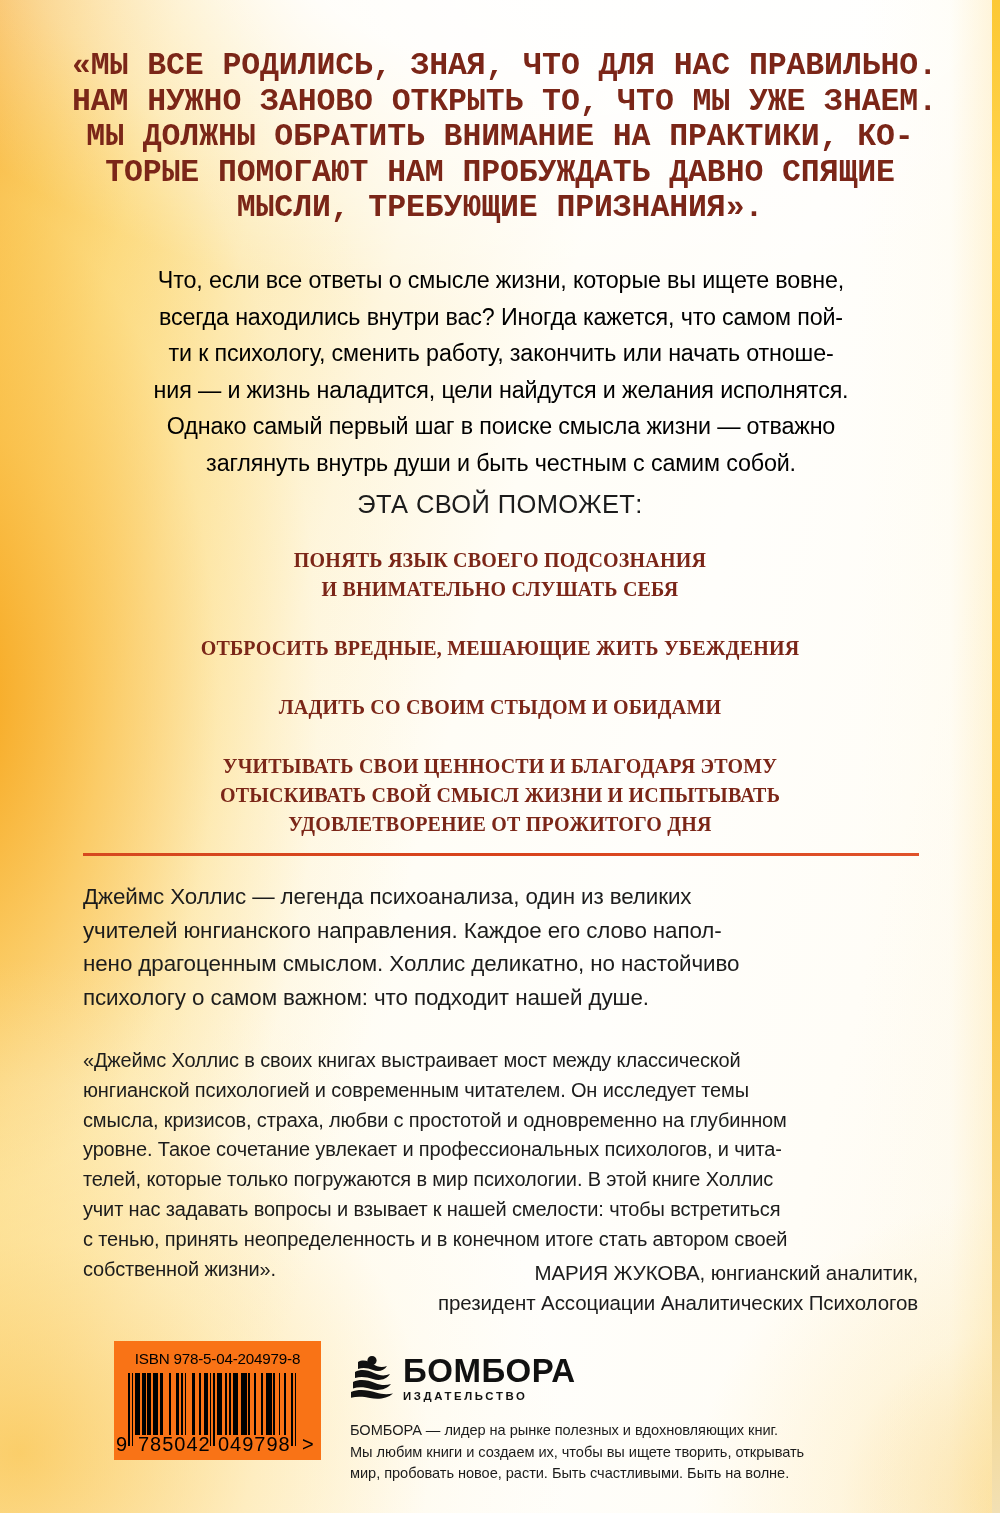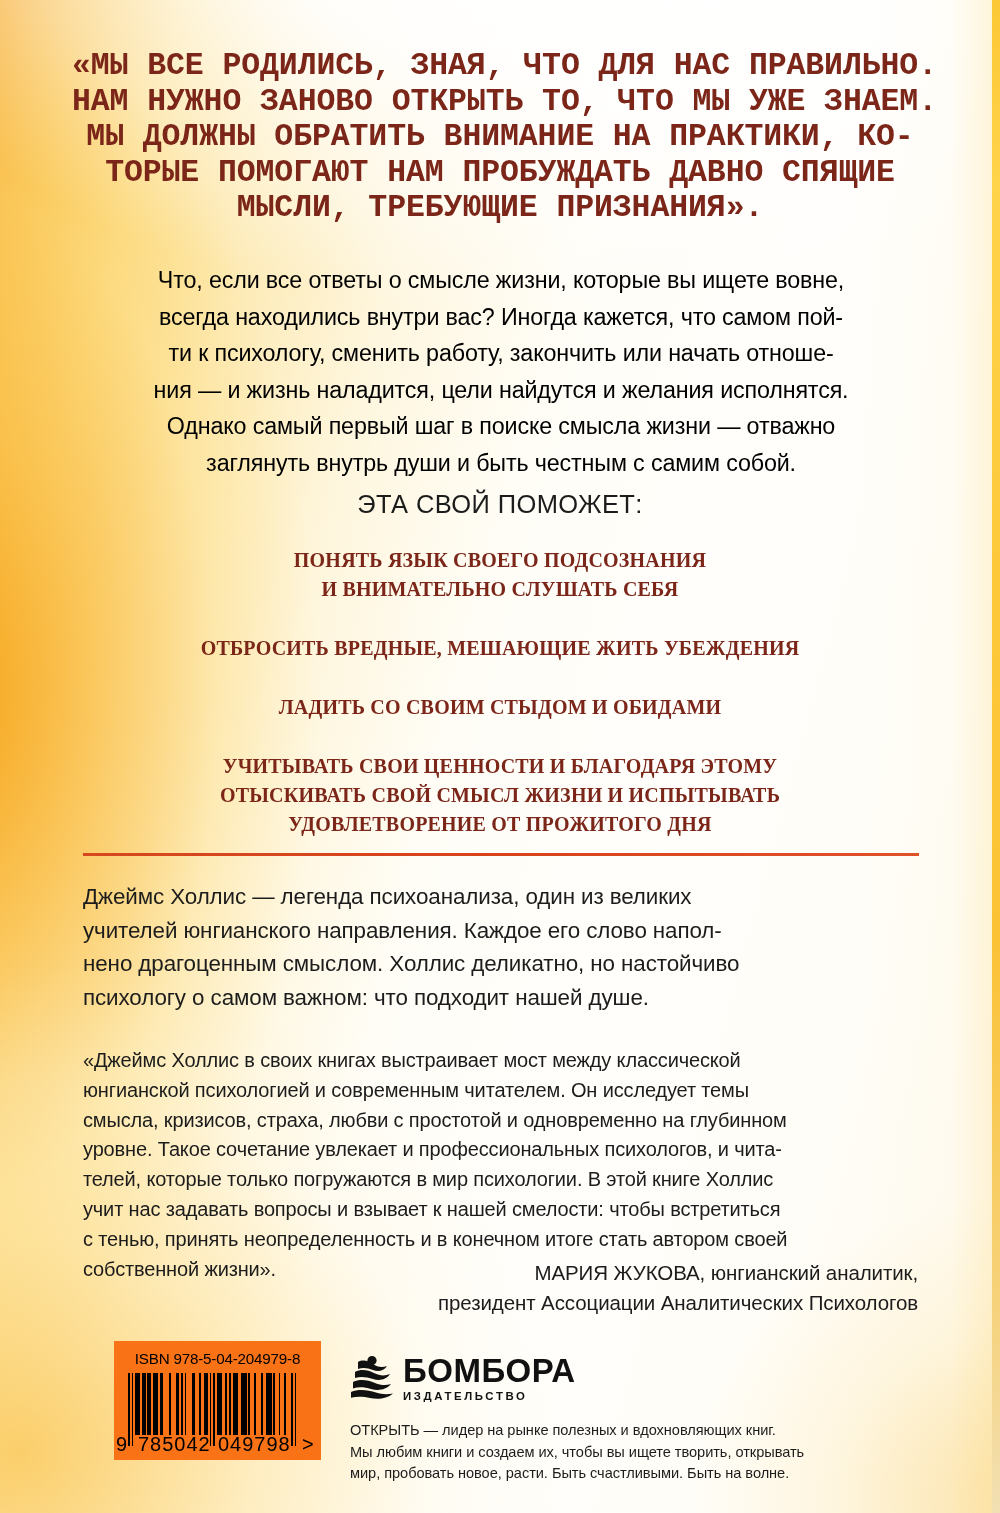--- a/index.html
+++ b/index.html
@@ -430,20 +430,20 @@
               <path d="M1 37 C9 33.5 18 35 26 37.5 C32 39.4 37 39.6 43 38.5 C37 43.8 28 44.6 20 43 C14 41.8 7 41.3 1 42.8 Z"></path>
             </g>
           </svg>
         </span>
         <span class="logo-words">
           <span class="logo-name">БОМБОРА</span>
           <span class="logo-sub">ИЗДАТЕЛЬСТВО</span>
         </span>
       </div>
       <div class="pub-blurb">
-        <span class="p-line">ОТКРЫТЬ — лидер на рынке полезных и вдохновляющих книг.</span>
+        <span class="p-line">БОМБОРА — лидер на рынке полезных и вдохновляющих книг.</span>
         <span class="p-line">Мы любим книги и создаем их, чтобы вы ищете творить, открывать</span>
         <span class="p-line">мир, пробовать новое, расти. Быть счастливыми. Быть на волне.</span>
       </div>
     </div>
 
   </div>
 </div>
 
 </body></html>

